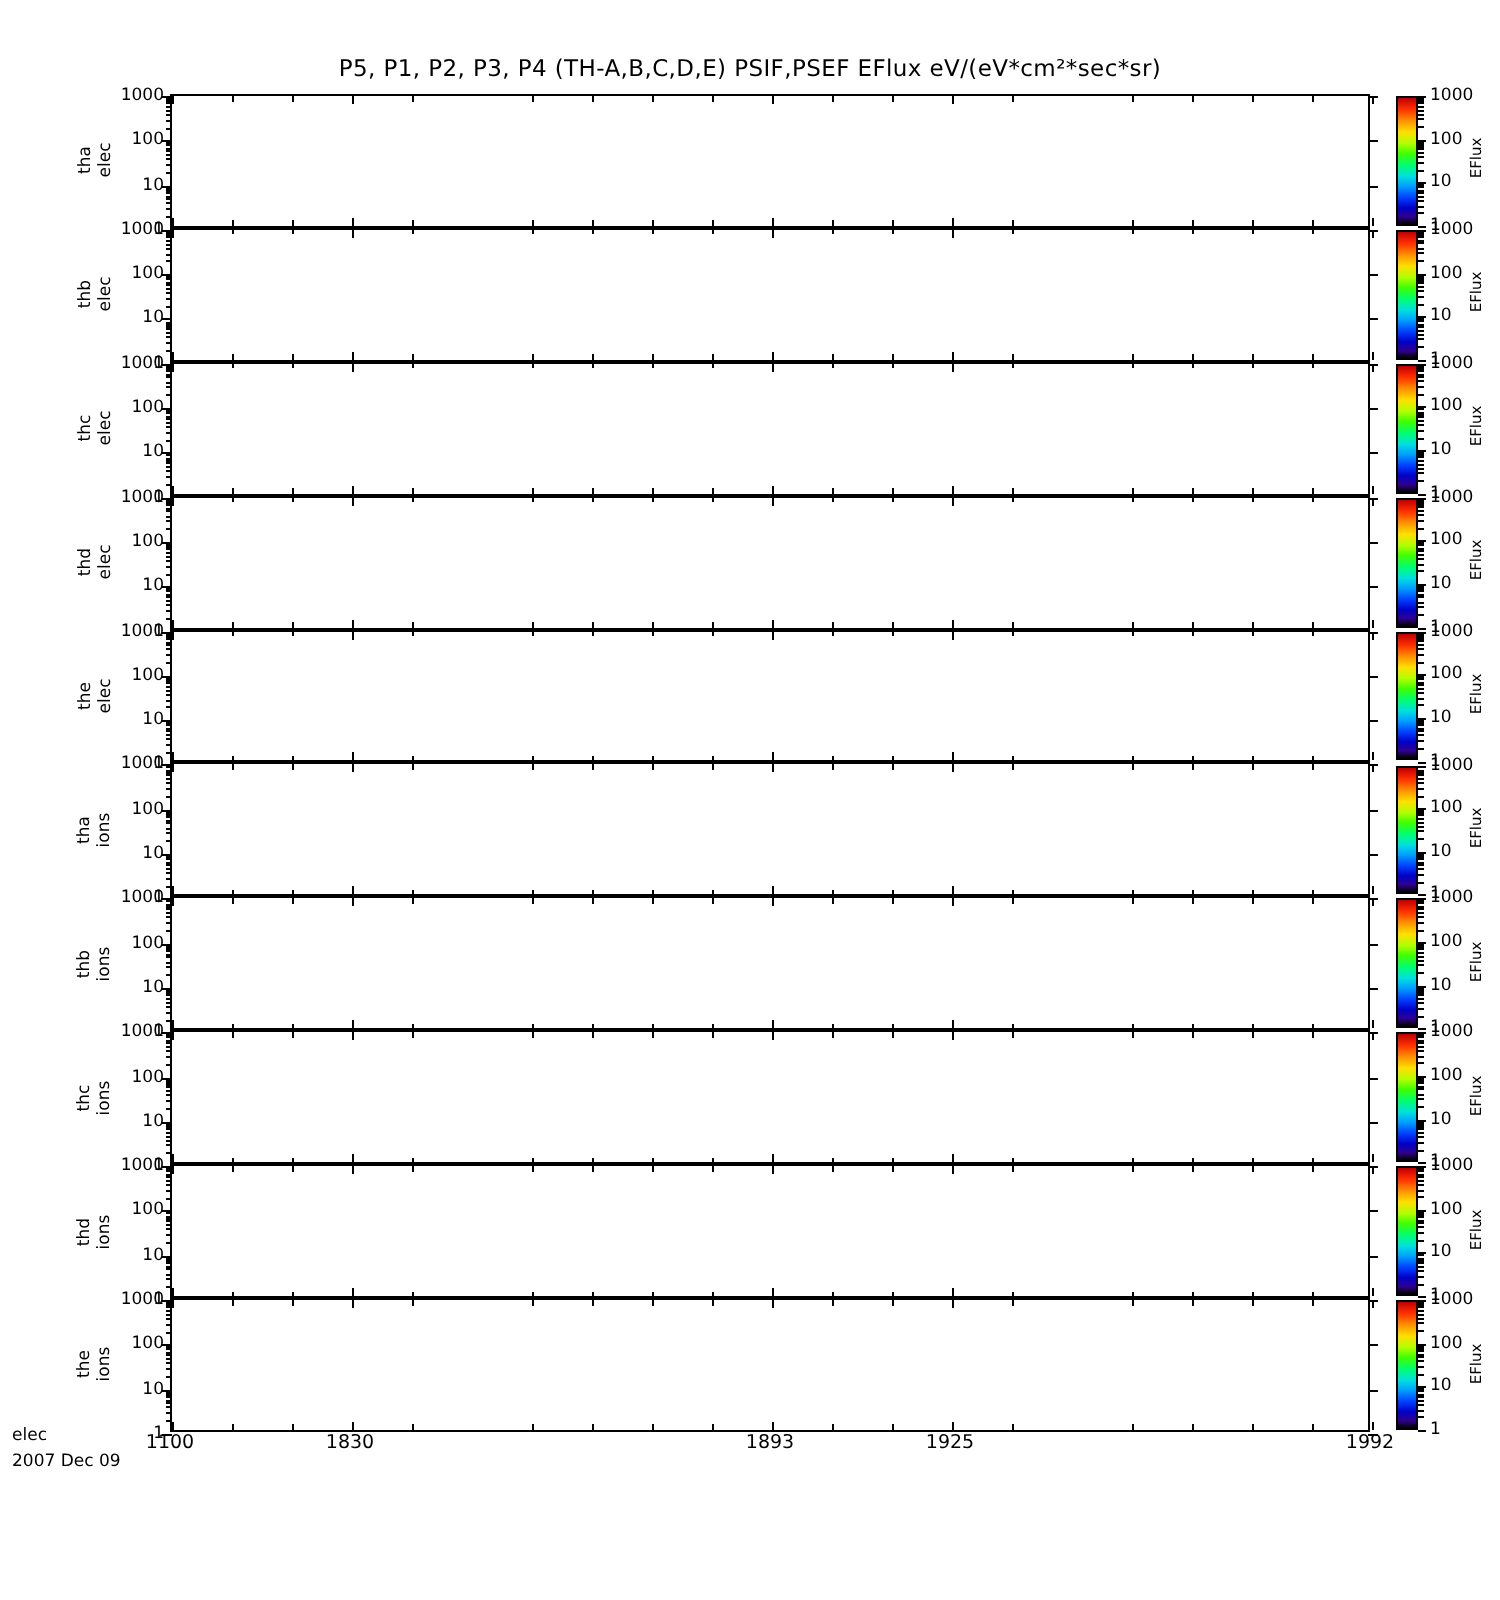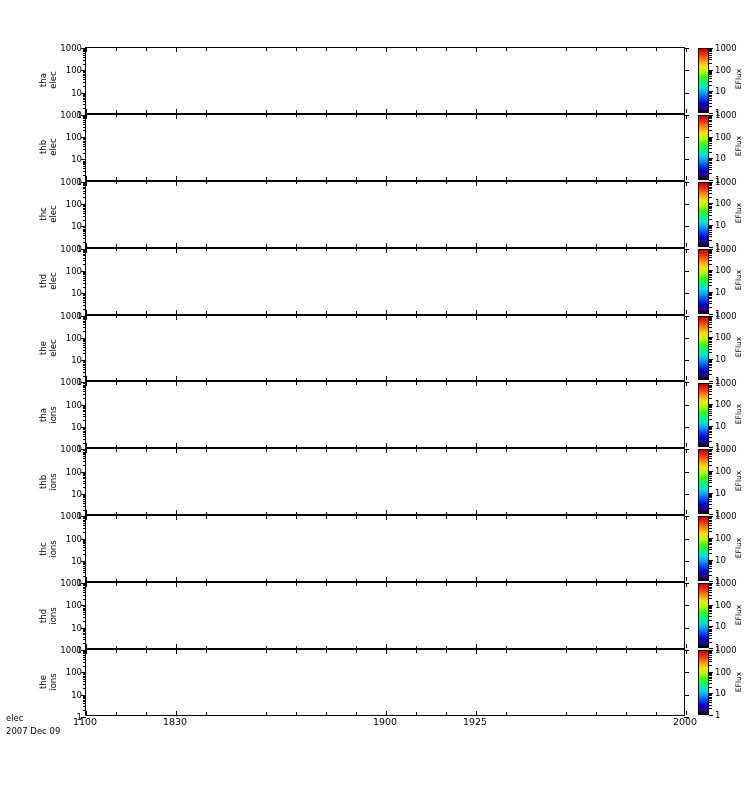--- a/index.html
+++ b/index.html
@@ -158,20 +158,21 @@
     font-size: 8.5px;
     line-height: 11px;
     white-space: nowrap;
   }
 </style>
 </head>
 <body>
 
 <div id="root">
 
+  <div class="plot-title">P5, P1, P2, P3, P4  (TH-A,B,C,D,E)  PSIF,PSEF  EFlux  eV/(eV*cm²*sec*sr)</div>
 
   <div class="panels" id="panels">
       <div class="panel" style="height: 66.9px;">
         <div class="rowlab">
           <span>tha</span>
           <span>elec</span>
         </div>
         <div class="ytick" style="top: 0px;"></div>
         <div class="rytick" style="top: 0px;"></div>
         <div class="ylab" style="top: 0px;">1000</div>
@@ -1005,23 +1006,23 @@
         <div class="xtick minor " style="left: 540px;"></div>
         <div class="xtick minor top" style="left: 540px;"></div>
         <div class="xtick minor " style="left: 570px;"></div>
         <div class="xtick minor top" style="left: 570px;"></div>
       </div>
     </div>
 
   <div class="xlabels" id="xlabels">
       <div style="left: 0px;">1100</div>
       <div style="left: 90px;">1830</div>
-      <div style="left: 300px;">1900</div>
+      <div style="left: 300px;">1893</div>
       <div style="left: 390px;">1925</div>
-      <div style="left: 600px;">2000</div>
+      <div style="left: 600px;">1992</div>
     </div>
 
   <div class="corner" style="top:713px;">elec</div>
   <div class="corner" style="top:726px;">2007 Dec 09</div>
 
 <div class="cbar" style="left: 698px; top: 48px; height: 64.9px;"></div>
     <div class="cbar-tick" style="left: 709px; top: 48px;"></div>
     <div class="cbar-lab" style="left: 715px; top: 48px;">1000</div>
     <div class="cbar-tick" style="left: 709px; top: 69.6333px;"></div>
     <div class="cbar-lab" style="left: 715px; top: 69.6333px;">100</div>

